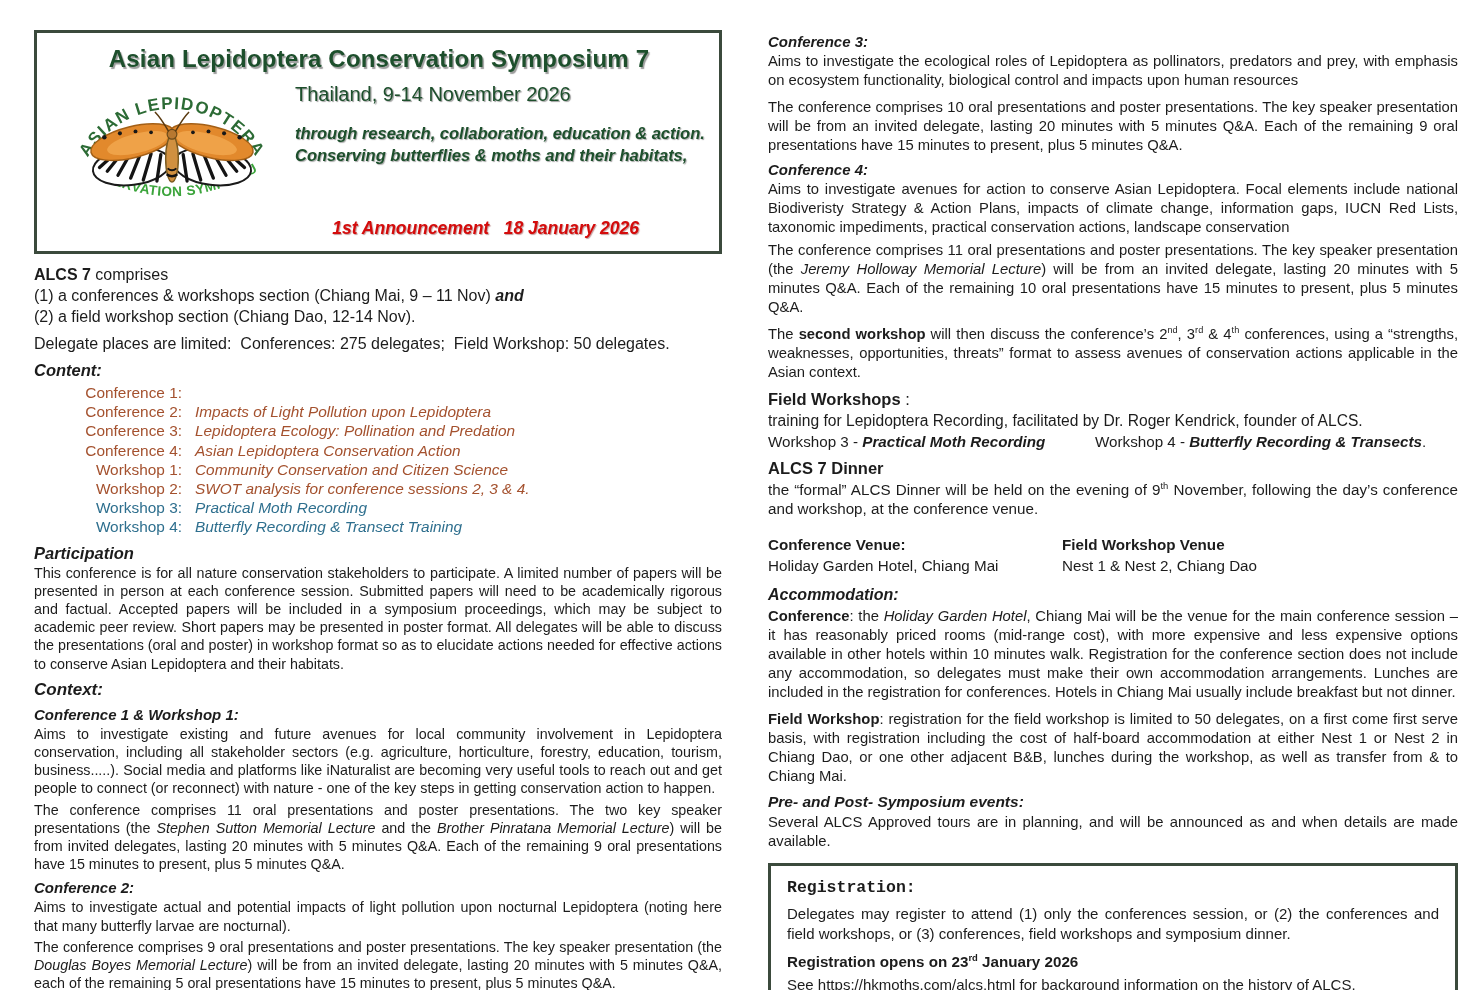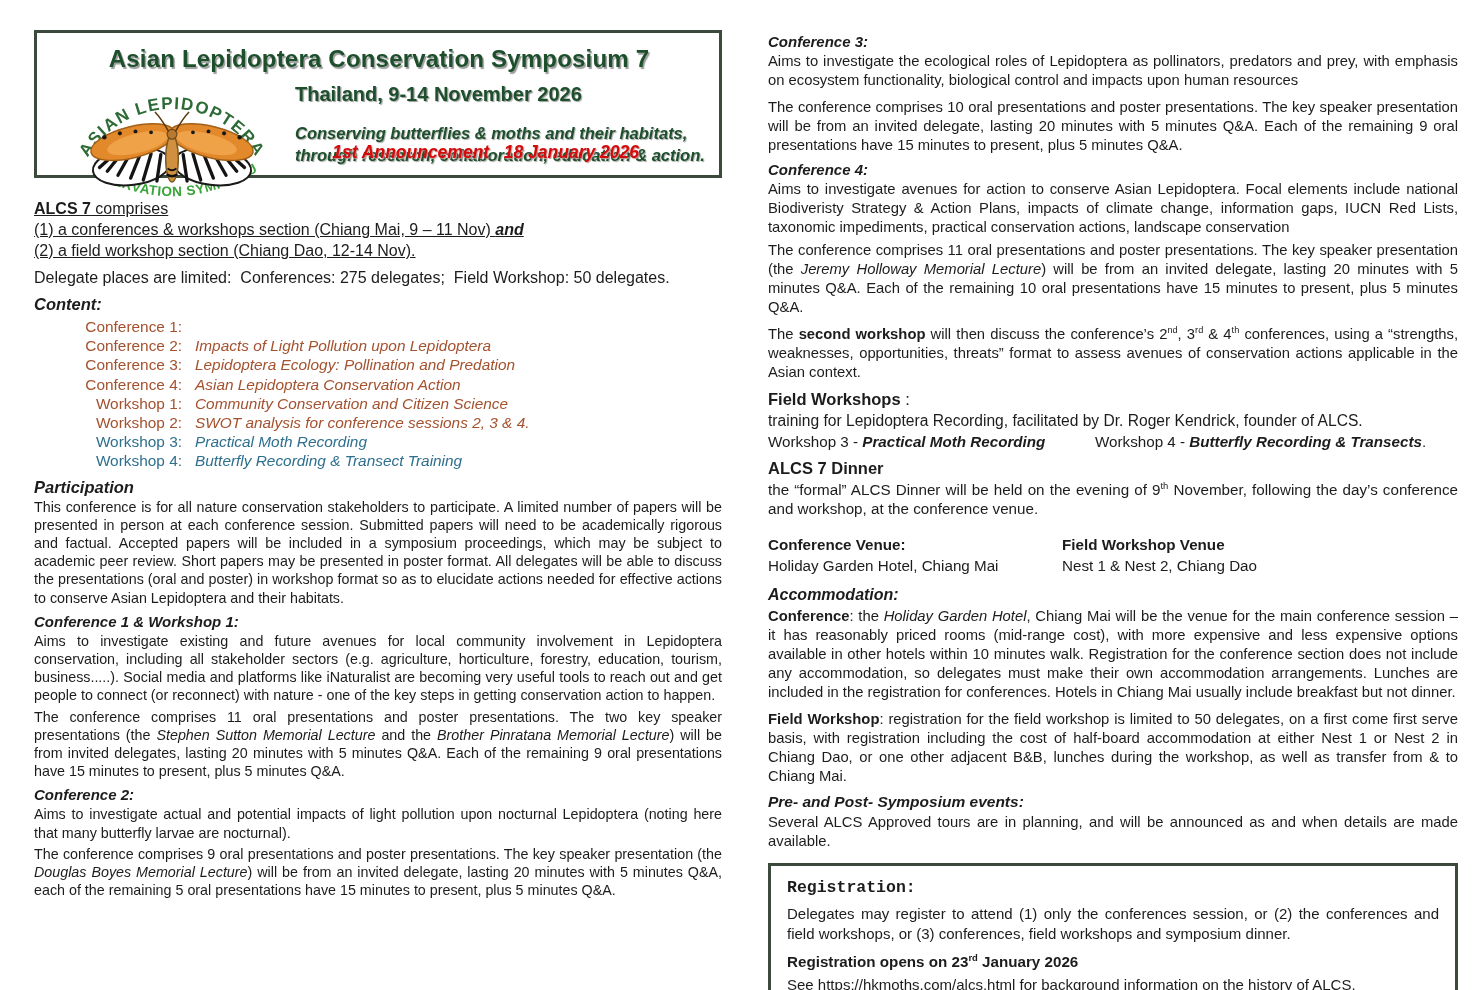--- a/index.html
+++ b/index.html
@@ -6,42 +6,42 @@
   .page {
     width:1484px; height:990px; background:#ffffff; position:relative;
     font-family:"Liberation Sans","DejaVu Sans",sans-serif; color:#1c1c1c;
     overflow:hidden;
   }
   .columns { display:flex; padding:30px 26px 0 34px; gap:46px; box-sizing:border-box; }
   .col-left  { width:688px; flex:none; }
   .col-right { width:690px; flex:none; padding-top:2px; }
 
   
-  .header-box { border:3px solid #3b4a3c; height:148px; position:relative;
-    padding:8px 10px 0 12px; margin-bottom:20px; box-sizing:border-box; background:#fff; }
+  .header-box { border:3px solid #3b4a3c; height:224px; position:relative;
+    padding:8px 10px 0 12px; margin-bottom:10px; box-sizing:border-box; background:#fff; }
   .header-title { text-align:center; font-size:24px; font-weight:bold; color:#1d4f2c;
     letter-spacing:.2px; text-shadow:1.5px 1.5px 1px #9c9c9c; margin-top:4px; }
   .header-row { display:flex; }
   .logo-svg { width:214px; height:146px; flex:none; margin-left:16px; margin-top:0; }
   .header-text { margin-left:16px; margin-top:10px; }
-  .location-line { font-size:20px; font-weight:bold; color:#1d4f2c; text-shadow:1.2px 1.2px 1px #9c9c9c; }
+  .location-line { font-size:20px; font-weight:normal; color:#1d4f2c; text-shadow:1.2px 1.2px 1px #9c9c9c; }
   .tagline { font-size:16.5px; font-weight:bold; font-style:italic; color:#1d4f2c;
     margin-top:17px; line-height:21.5px; text-shadow:1px 1px 1px #a8a8a8; }
   .announcement { position:absolute; right:80px; bottom:12px; color:#d40b0b;
     font-weight:bold; font-style:italic; font-size:17.5px; white-space:pre-wrap;
     text-shadow:1px 1px 1px #c49a9a; }
 
   
   .seg-b  { font-weight:bold; }
   .seg-i  { font-style:italic; }
   .seg-bi { font-weight:bold; font-style:italic; }
   sup { font-size:0.62em; vertical-align:super; line-height:0; }
 
   
-  .intro-line { font-size:16px; line-height:21px;text-decoration:underline; }
+  .intro-line { font-size:16px; line-height:21px; }
   .delegates-line { font-size:16px; line-height:21px; margin-top:6px; white-space:pre-wrap; }
   .sec-head { font-size:16.5px; font-weight:bold; font-style:italic; margin-top:6px; line-height:21px; }
   .content-list { margin-top:2px; }
   .content-row { display:flex; font-size:15.4px; line-height:19.2px; }
   .content-label { width:148px; text-align:right; flex:none; }
   .content-title { margin-left:13px; font-style:italic; }
   [data-theme="brown"] { color:#a4512e; }
   [data-theme="teal"]  { color:#2e6f8e; }
   .bodyp { font-size:14.3px; line-height:18.2px; text-align:justify; margin:0 0 3px 0; }
   .sub-head { font-size:15px; font-weight:bold; font-style:italic; margin:5px 0 1px; line-height:19px; }
@@ -128,22 +128,22 @@
               <path d="M102 104 Q107.5 108 113 104" stroke="#111" stroke-width="2.5" fill="none"></path>
               <path d="M103 98 Q107.5 102 112 98" stroke="#111" stroke-width="2" fill="none"></path>
               <circle cx="107.5" cy="63" r="5" fill="#b87830" stroke="#6b4a1a" stroke-width="1.2"></circle>
               <path d="M104 60 Q96 46 90 40" stroke="#5a3a10" stroke-width="1.6" fill="none"></path>
               <path d="M111 60 Q119 46 125 40" stroke="#5a3a10" stroke-width="1.6" fill="none"></path>
             </g>
           </svg>
           <div class="header-text">
             <div class="location-line">Thailand, 9-14 November 2026</div>
             <div class="tagline">
+              <div>through research, collaboration, education &amp; action.</div>
               <div>Conserving butterflies &amp; moths and their habitats,</div>
-              <div>through research, collaboration, education &amp; action.</div>
             </div>
           </div>
         </div>
         <div class="announcement">1st Announcement   18 January 2026</div>
       </div>
 
       <div class="intro-line"><span class="seg-b">ALCS 7</span><span> comprises</span></div>
       <div class="intro-line"><span>(1) a conferences &amp; workshops section (Chiang Mai, 9 – 11 Nov) </span><span class="seg-bi">and</span></div>
       <div class="intro-line">(2) a field workshop section (Chiang Dao, 12-14 Nov).</div>
 
@@ -180,20 +180,21 @@
         </div>
         <div class="content-row" data-theme="teal">
           <span class="content-label">Workshop 4:</span>
           <span class="content-title">Butterfly Recording &amp; Transect Training</span>
         </div>
       </div>
 
       <div class="sec-head">Participation</div>
       <p class="bodyp">This conference is for all nature conservation stakeholders to participate. A limited number of papers will be presented in person at each conference session. Submitted papers will need to be academically rigorous and factual. Accepted papers will be included in a symposium proceedings, which may be subject to academic peer review. Short papers may be presented in poster format. All delegates will be able to discuss the presentations (oral and poster) in workshop format so as to elucidate actions needed for effective actions to conserve Asian Lepidoptera and their habitats.</p>
 
+      <div class="sec-head context-head">Context:</div>
 
       <div class="sub-head">Conference 1 &amp; Workshop 1:</div>
       <p class="bodyp">Aims to investigate existing and future avenues for local community involvement in Lepidoptera conservation, including all stakeholder sectors (e.g. agriculture, horticulture, forestry, education, tourism, business.....). Social media and platforms like iNaturalist are becoming very useful tools to reach out and get people to connect (or reconnect) with nature - one of the key steps in getting conservation action to happen.</p>
       <p class="bodyp"><span>The conference comprises 11 oral presentations and poster presentations. The two key speaker presentations (the </span><span class="seg-i">Stephen Sutton Memorial Lecture</span><span> and the </span><span class="seg-i">Brother Pinratana Memorial Lecture</span><span>) will be from invited delegates, lasting 20 minutes with 5 minutes Q&amp;A. Each of the remaining 9 oral presentations have 15 minutes to present, plus 5 minutes Q&amp;A.</span></p>
 
       <div class="sub-head">Conference 2:</div>
       <p class="bodyp">Aims to investigate actual and potential impacts of light pollution upon nocturnal Lepidoptera (noting here that many butterfly larvae are nocturnal).</p>
       <p class="bodyp"><span>The conference comprises 9 oral presentations and poster presentations. The key speaker presentation (the </span><span class="seg-i">Douglas Boyes Memorial Lecture</span><span>) will be from an invited delegate, lasting 20 minutes with 5 minutes Q&amp;A, each of the remaining 5 oral presentations have 15 minutes to present, plus 5 minutes Q&amp;A.</span></p>
     </div>
 

